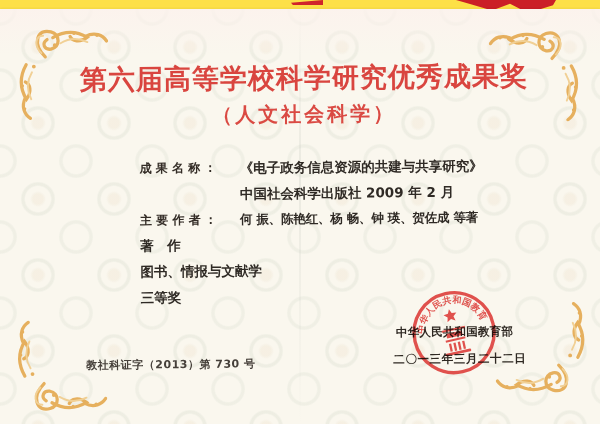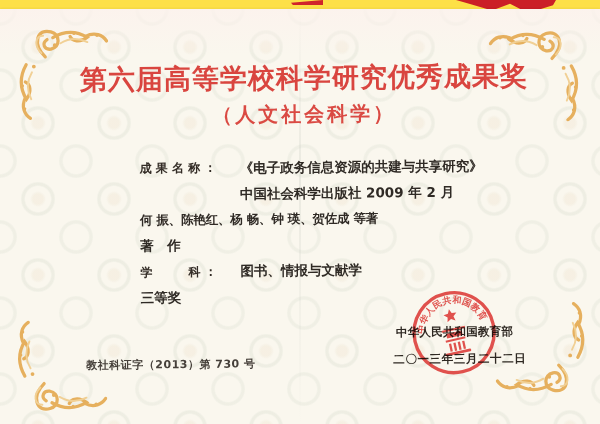--- a/index.html
+++ b/index.html
@@ -141,27 +141,27 @@
     <div class="fields">
       <div class="row">
         <span class="lbl">成 果 名 称 ：</span>
         <span class="val">《电子政务信息资源的共建与共享研究》</span>
       </div>
       <div class="row">
         <span class="lbl"></span>
         <span class="val">中国社会科学出版社  2009 年 2 月</span>
       </div>
       <div class="row">
+        <span class="lbl">主 要 作 者 ：</span>
         <span class="val">何 振、陈艳红、杨 畅、钟 瑛、贺佐成 等著</span>
       </div>
       <div class="row">
         <span class="val">著　作</span>
       </div>
       <div class="row">
-        <span class="lbl">学　　　科 ：</span>
         <span class="val">图书、情报与文献学</span>
       </div>
       <div class="row">
         <span class="val">三等奖</span>
       </div>
     </div>
 
     <div class="cert-no">教社科证字（2013）第 730 号</div>
     <div class="issuer">中华人民共和国教育部</div>
     <div class="date">二〇一三年三月二十二日</div>

